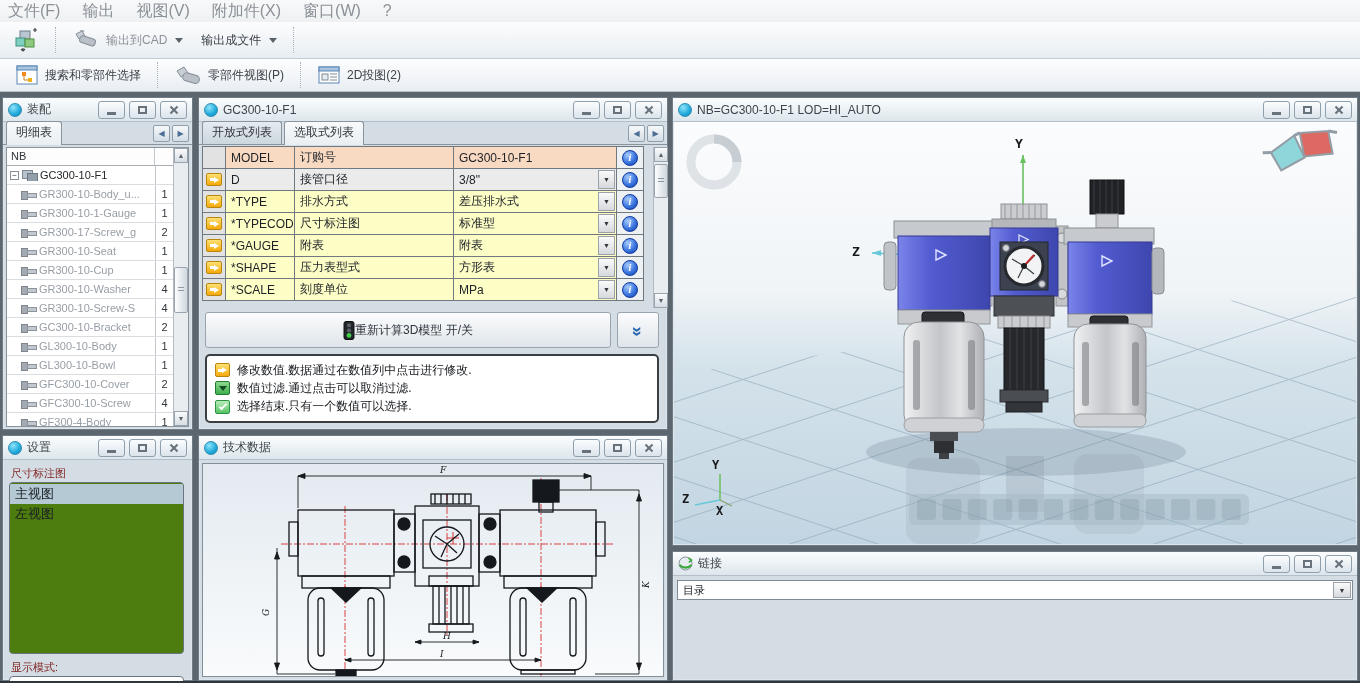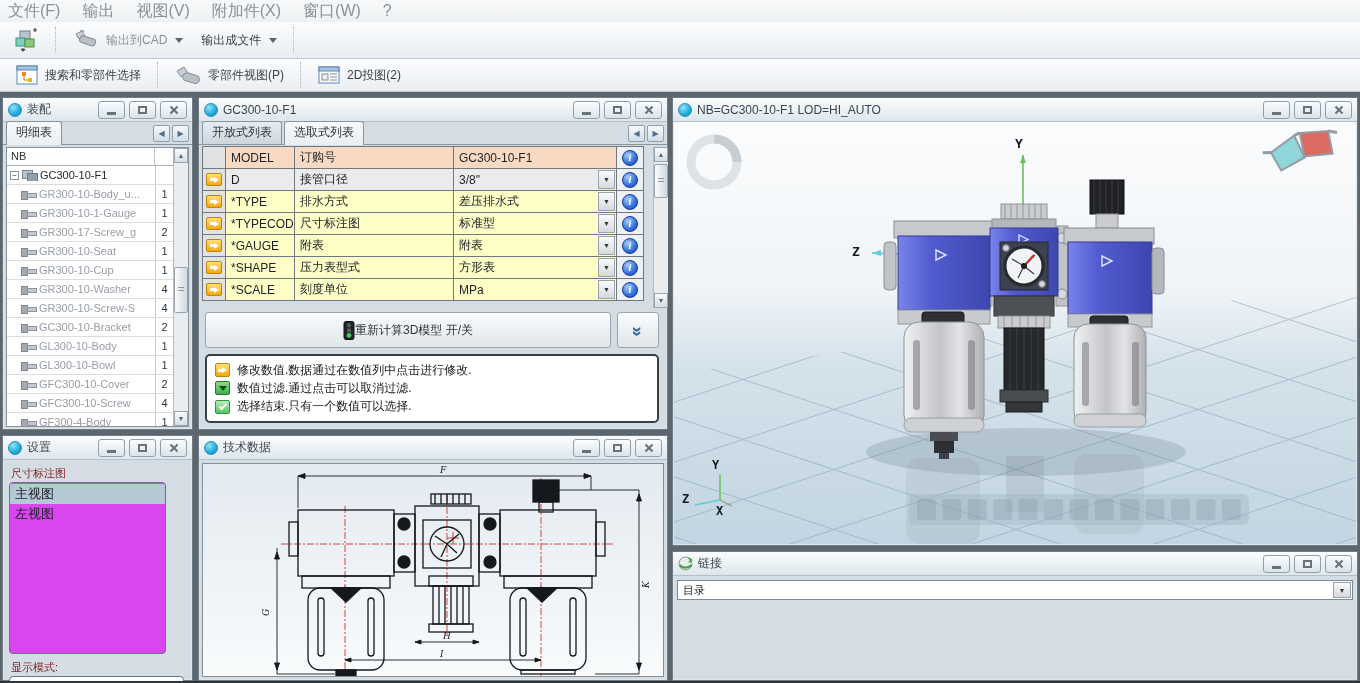--- a/index.html
+++ b/index.html
@@ -117,21 +117,21 @@
   .lic{width:15px;height:14px;border-radius:2px;display:flex;align-items:center;justify-content:center;flex:0 0 auto;}
   .lic.arr{border:1px solid #b8860f;background:linear-gradient(#ffe173,#f5a90a);}
   .lic.arr i{width:0;height:0;border-top:3px solid transparent;border-bottom:3px solid transparent;border-left:5px solid #fff;}
   .lic.arr b{width:4px;height:3px;background:#fff;}
   .lic.fil{border:1px solid #1f7a32;background:linear-gradient(#8fd98f,#3fae4f);}
   .lic.fil i{width:0;height:0;border-left:4px solid transparent;border-right:4px solid transparent;border-top:5px solid #114d1e;}
   .lic.chk{border:1px solid #2c9440;background:linear-gradient(#b8ecb8,#56c466);}
   .lic.chk i{width:8px;height:4px;border-left:2px solid #fff;border-bottom:2px solid #fff;transform:rotate(-45deg);margin-top:-2px;}
   
   .slabel{position:absolute;left:8px;font-size:11px;color:#7f1d1d;}
-  .listbox{position:absolute;left:6px;top:46px;width:157px;height:172px;background:#d946ef;
+  .listbox{position:absolute;left:6px;top:46px;width:175px;height:172px;background:#4d7c0f;
     border:1px solid #6a7480;border-radius:4px;overflow:hidden;padding-top:1px;}
   .litem{height:20px;font-size:13px;color:#1a1e23;display:flex;align-items:center;padding:0 5px;cursor:pointer;}
   .litem.sel{background:#b5c9d5;}
   .smode-input{position:absolute;left:6px;top:240px;width:175px;height:22px;background:#fff;
     border:1px solid #6a7480;border-radius:4px;}
   
   .techarea{position:absolute;left:3px;right:3px;top:27px;bottom:3px;
     background:linear-gradient(#e3eaf0,#f9fbfc);border:1px solid #83909a;overflow:hidden;}
   
   .viewport{position:absolute;left:1px;right:1px;top:24px;bottom:1px;

